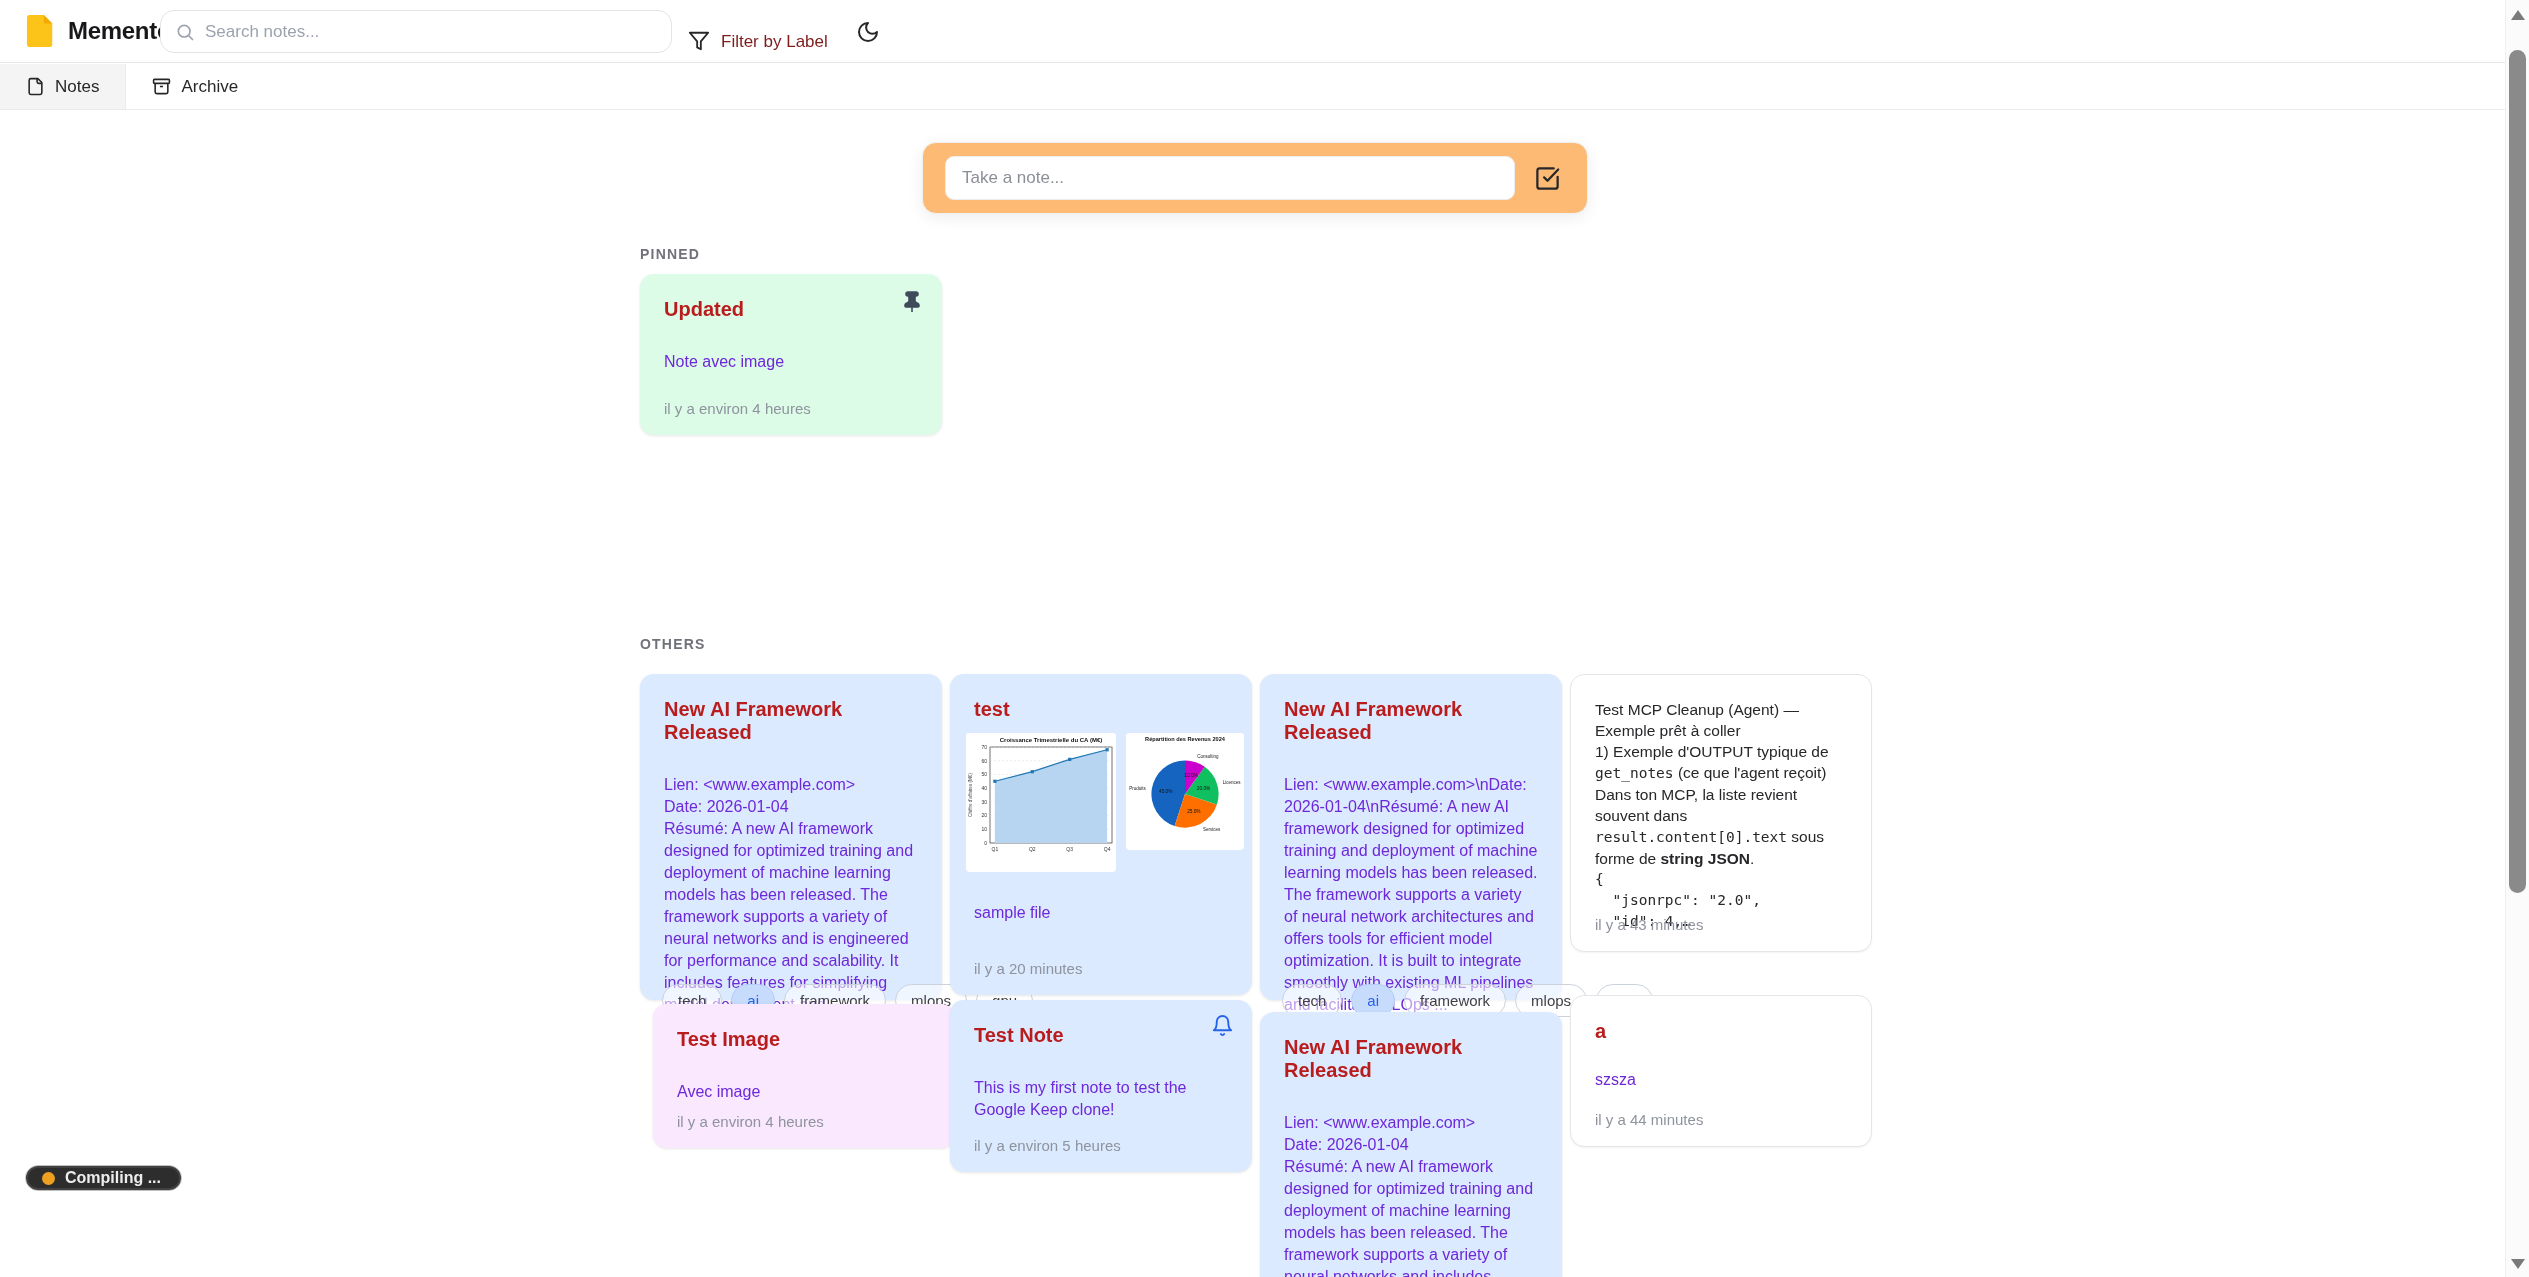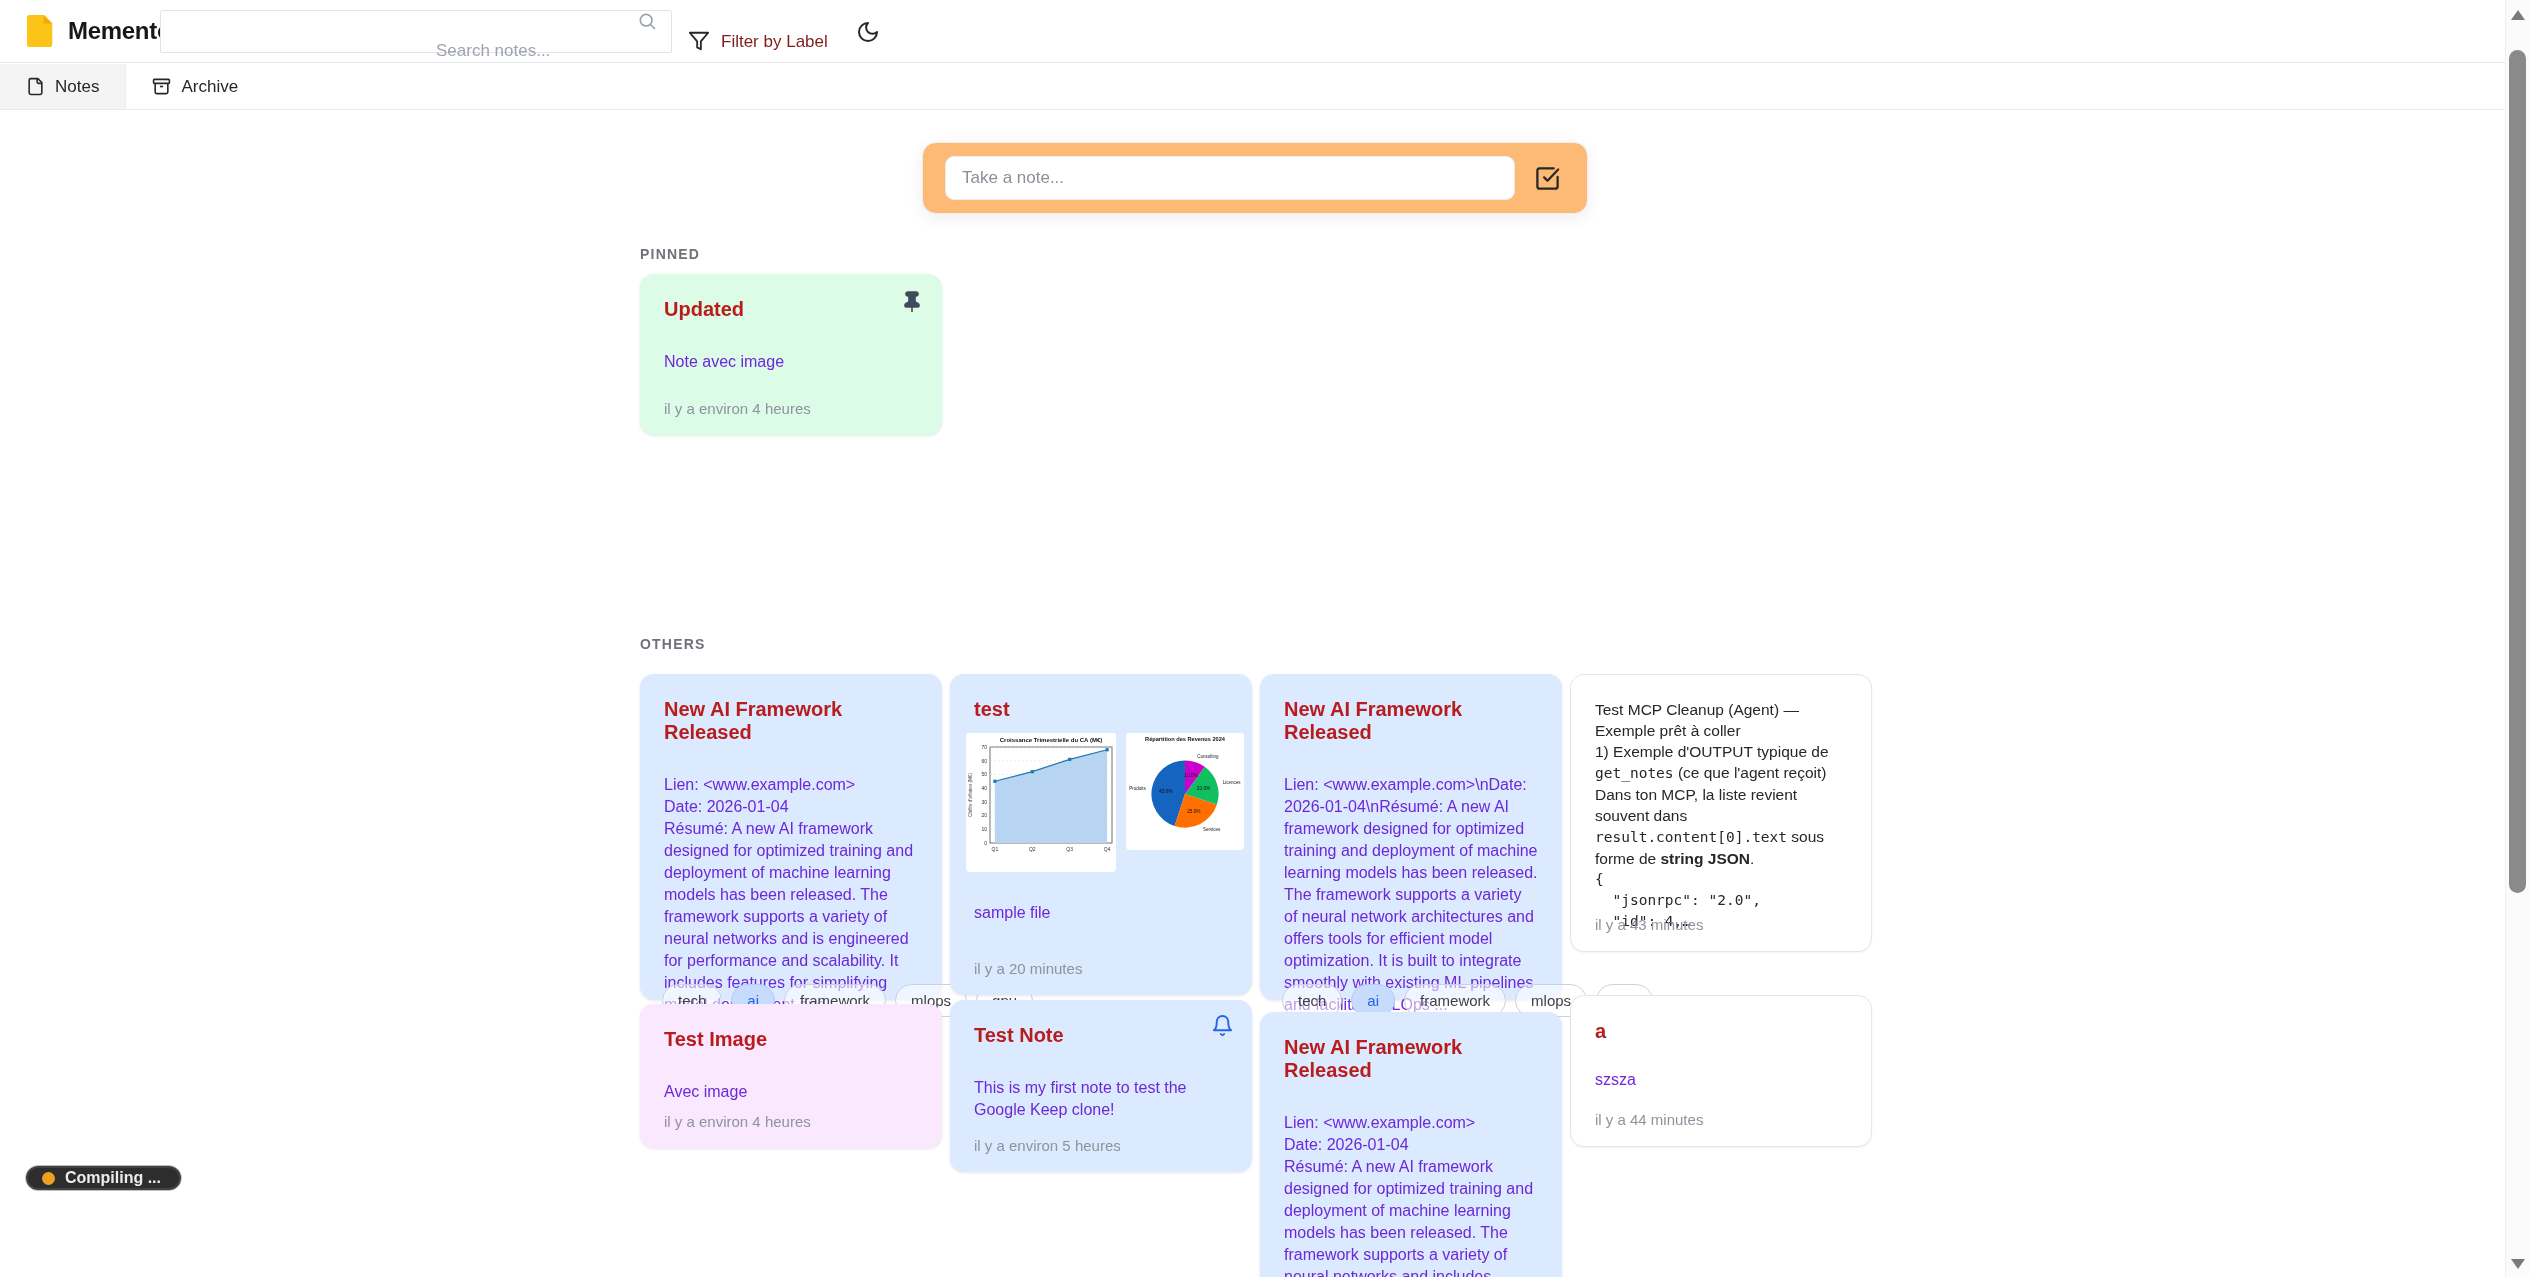--- a/index.html
+++ b/index.html
@@ -6,22 +6,22 @@
   html,body { width:2529px; height:1277px; overflow:hidden; background:#ffffff;
               font-family:"Liberation Sans", sans-serif; color:#18181b; }
   .mono { font-family:"DejaVu Sans Mono", monospace; }
 
   
   .header { position:absolute; left:0; top:0; width:2529px; height:63px;
             border-bottom:1px solid #e7e7ea; background:#fff; }
   .logo-wrap { position:absolute; left:26px; top:14px; display:flex; align-items:center; gap:12px; }
   .app-title { font-size:24px; font-weight:700; letter-spacing:-0.3px; }
   .search-box { position:absolute; left:160px; top:10px; width:512px; height:43px;
-                border:1.5px solid #e4e4e7; border-radius:2px; background:#fff;
-                display:flex; align-items:flex-end; padding:0 14px; gap:10px;flex-direction:column; }
+                border:1.5px solid #e4e4e7; border-radius:14px; background:#fff;
+                display:flex; align-items:center; padding:0 14px; gap:10px; }
   .search-box input { border:none; outline:none; flex:1; font-size:17px; color:#18181b;
                       font-family:"Liberation Sans", sans-serif; background:transparent; }
   .search-box input::placeholder { color:#9ca3af; }
   .filter-btn { position:absolute; left:688px; top:12px; height:40px; display:flex;
                 align-items:flex-end; gap:11px; font-size:17px; font-weight:500; color:#7f1d1d;
                 background:transparent; border:none; cursor:pointer;
                 font-family:"Liberation Sans", sans-serif; }
   .theme-btn { position:absolute; left:849px; top:13px; width:38px; height:38px; border:none;
                background:transparent; cursor:pointer; display:flex; align-items:center; justify-content:center; }
 
@@ -51,21 +51,21 @@
   
   .board { position:absolute; left:640px; top:674px; width:1240px; height:603px; }
   .card { position:absolute; width:302px; border-radius:14px; padding:24px;
           box-shadow:0 1px 3px rgba(0,0,0,0.10); }
   .card.bordered { border:1px solid #e6e6ea; box-shadow:0 1px 2px rgba(0,0,0,0.05); }
   .card-title { font-size:20px; font-weight:600; color:#b91c1c; }
   .card-body  { margin-top:30px; font-size:16px; line-height:22px; color:#6d28d9;
                 white-space:pre-line; }
   .card-ts { position:absolute; left:24px; bottom:18px; font-size:15px; color:#8e939e; }
   .bg-blue  { background:#dbeafe; }
-  .bg-pink  { background:#fae8ff; }
+  .bg-pink  { background:#fae8ff;margin-left:13px; }
   .bg-white { background:#ffffff; }
 
   .pinned-card { position:absolute; left:640px; top:274px; width:302px; height:161px;
                  border-radius:14px; padding:24px; background:#dcfce7;
                  box-shadow:0 1px 3px rgba(0,0,0,0.10); }
   .pin-icon { position:absolute; right:18px; top:16px; color:#3f4a5a; }
   .bell-icon { position:absolute; right:18px; top:14px; color:#2563eb; }
 
   .tags-row { position:absolute; left:22px; top:310px; display:flex; gap:9px; }
   .tag-pill { height:33px; display:flex; align-items:center; padding:0 15px;

